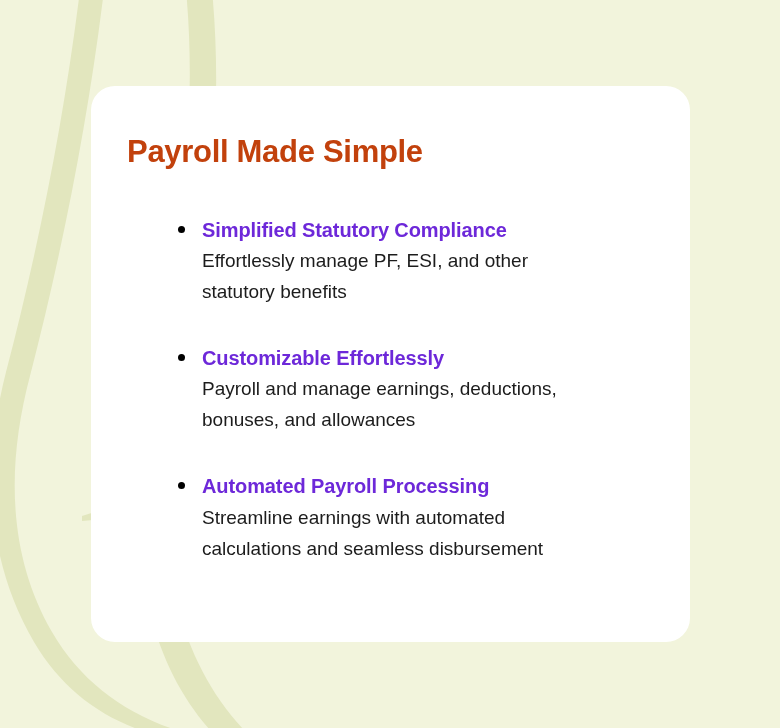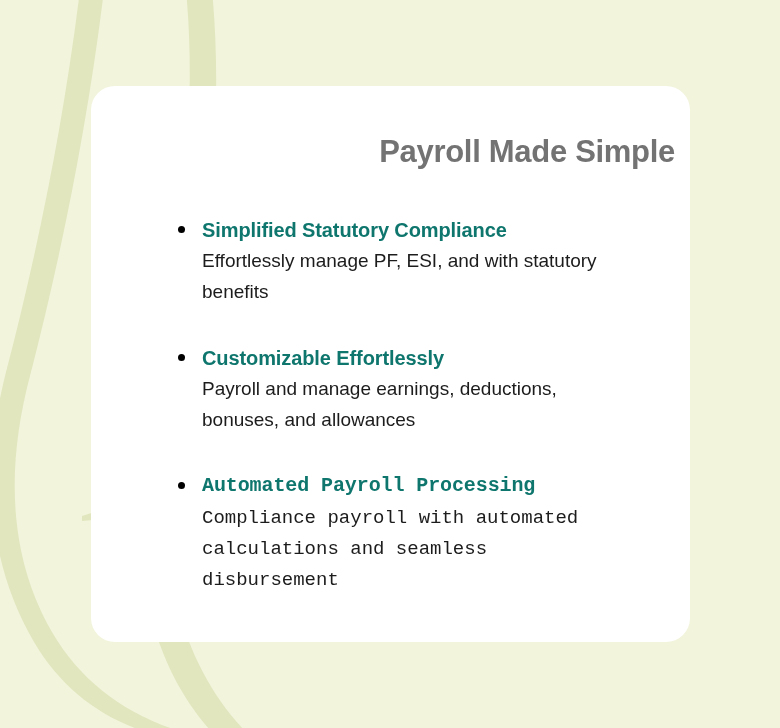--- a/index.html
+++ b/index.html
@@ -46,61 +46,60 @@
     background: #ffffff;
     border-radius: 24px;
     box-sizing: border-box;
     padding: 0;
     overflow: hidden;
   }
 
   #card-title {
     margin: 0;
     padding: 48px 15px 0 36px;
-    text-align: right;
+    text-align: left;
     font-size: 31px;
     font-weight: bold;
     line-height: 1.15;
     letter-spacing: -0.3px;
-    color: #737373;
+    color: #c2410c;
   }
 
   #feature-list {
     list-style: none;
     margin: 0;
     padding: 47px 40px 0 87px;
   }
 
   .feature-item {
     position: relative;
     margin: 0 0 37px 0;
     padding: 0 0 0 24px;
   }
   .feature-item:last-child {
     margin-bottom: 7px;
-    font-family: Liberation Mono, monospace;
   }
 
   .feature-bullet {
     position: absolute;
     left: 0;
     top: 9px;
     width: 7px;
     height: 7px;
     border-radius: 50%;
     background: #000000;
   }
 
   .feature-heading {
     display: block;
     font-size: 20px;
     font-weight: bold;
     line-height: 1.32;
     letter-spacing: -0.1px;
-    color: #0f766e;
+    color: #6d28d9;
   }
 
   .feature-desc {
     display: block;
     margin-top: 3px;
     font-size: 19px;
     font-weight: normal;
     line-height: 1.63;
     color: #1c1c1c;
     max-width: 404px;
@@ -142,30 +141,30 @@
 
   <div id="card">
 
     <h1 id="card-title">Payroll Made Simple</h1>
 
     <ul id="feature-list">
 
       <li class="feature-item">
         <span class="feature-bullet"></span>
         <span class="feature-heading">Simplified Statutory Compliance</span>
-        <span class="feature-desc">Effortlessly manage PF, ESI, and with statutory benefits</span>
+        <span class="feature-desc">Effortlessly manage PF, ESI, and other statutory benefits</span>
       </li>
 
       <li class="feature-item">
         <span class="feature-bullet"></span>
         <span class="feature-heading">Customizable Effortlessly</span>
         <span class="feature-desc">Payroll and manage earnings, deductions, bonuses, and allowances</span>
       </li>
 
       <li class="feature-item">
         <span class="feature-bullet"></span>
         <span class="feature-heading">Automated Payroll Processing</span>
-        <span class="feature-desc">Compliance payroll with automated calculations and seamless disbursement</span>
+        <span class="feature-desc">Streamline earnings with automated calculations and seamless disbursement</span>
       </li>
 
     </ul>
   </div>
 </div>
 
 </body></html>

